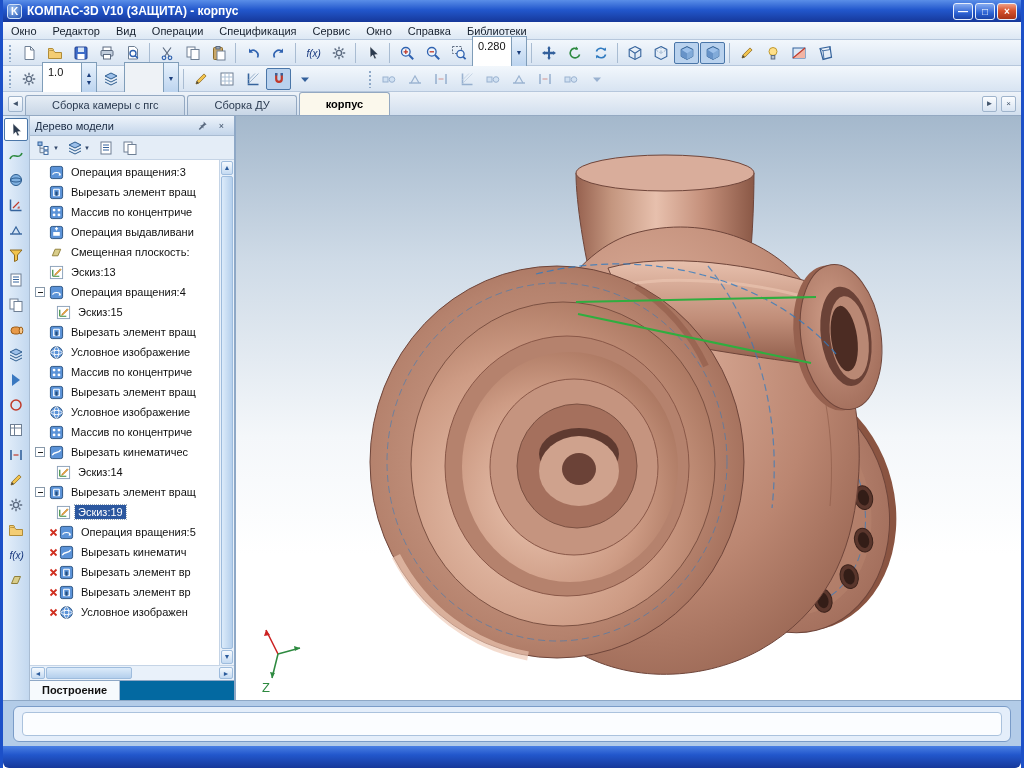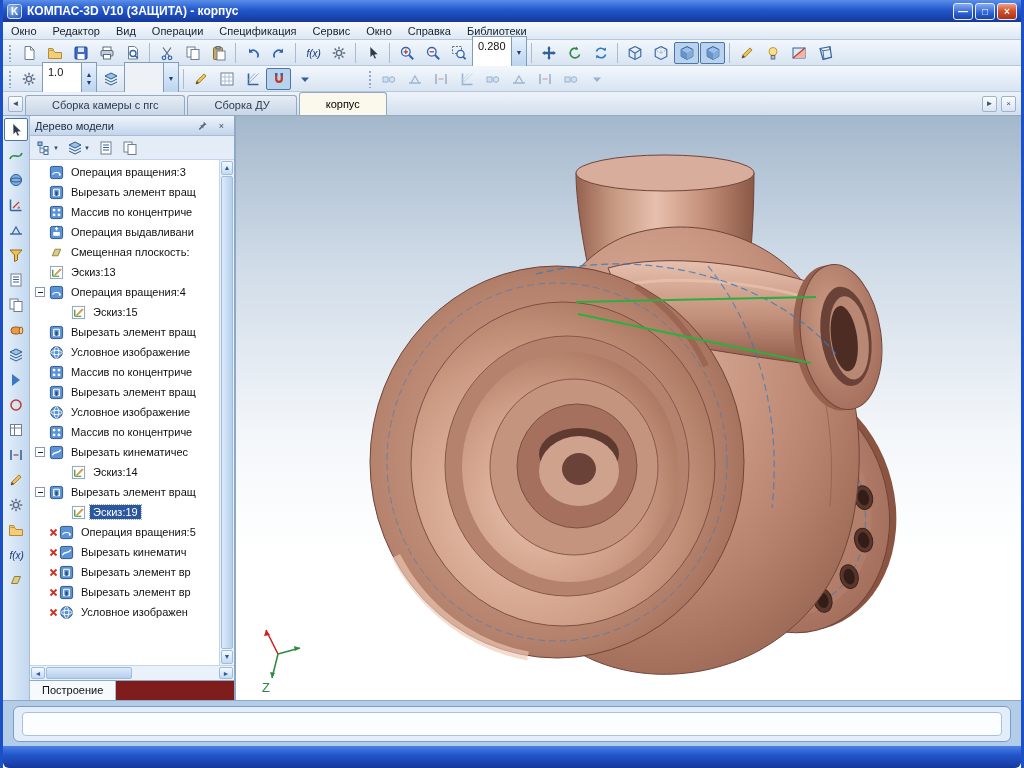--- a/index.html
+++ b/index.html
@@ -27,56 +27,56 @@
 .combo{height:33px;background:#fff;border:1px solid #7f9db9;display:flex;align-items:stretch;font-size:11px;flex:none;}
 .combo .val{padding:1px 5px;min-width:38px;line-height:16px;color:#111;}
 .combo .drop,.combo .spins{width:15px;background:linear-gradient(#e7f1fc,#b9d2ee);border-left:1px solid #7f9db9;font-size:7px;display:flex;align-items:center;justify-content:center;color:#1a3e7c;}
 .combo .spins{flex-direction:column;}
 .combo .spins span{line-height:8px;font-size:7px;}
 .combo.disabled{background:#eef2f6;}
 
 #tabbar{height:24px;flex:none;background:linear-gradient(#eef3f9,#d2dfee);display:flex;align-items:flex-end;border-bottom:1px solid #94a9c2;padding:0 3px;}
 .tabnav{width:15px;height:16px;margin:0 2px 3px 2px;font-size:8px;color:#40536b;border:1px solid #9fb4cc;border-radius:2px;background:linear-gradient(#fbfdff,#d8e4f2);text-align:center;line-height:14px;flex:none;}
 .tab{height:20px;line-height:19px;padding:0 26px;font-size:11px;border:1px solid #94a9c2;border-bottom:none;border-radius:3px 3px 0 0;background:linear-gradient(#e6edf5,#c8d6e6);margin-right:2px;color:#2a3a50;flex:none;white-space:nowrap;}
-.tab.active{background:#fbf8ec;font-weight:normal;height:23px;line-height:22px;color:#000;}
+.tab.active{background:#fbf8ec;font-weight:bold;height:23px;line-height:22px;color:#000;}
 #tabspace{flex:1;}
 
 #main{flex:1;display:flex;min-height:0;}
 #leftstrip{width:27px;flex:none;background:linear-gradient(90deg,#e6f0fb,#c3d8ef);border-right:1px solid #a9bcd2;display:flex;flex-direction:column;align-items:center;padding-top:2px;gap:2px;}
 .lsbtn{width:24px;height:23px;display:flex;align-items:center;justify-content:center;border:1px solid transparent;border-radius:2px;flex:none;}
 .lsbtn.pressed{background:#fff;border-color:#4a76a8;}
 
 #treepanel{width:206px;flex:none;background:#eef4fb;border-right:2px solid #8ea8c6;display:flex;flex-direction:column;}
 #treeheader{height:20px;flex:none;background:linear-gradient(#eef4fb,#c3d5ea);display:flex;align-items:center;font-size:11px;padding:0 5px;border-bottom:1px solid #a9bcd2;color:#1c2c44;gap:4px;}
 #treeheader .sp{flex:1;}
 .hbtn{width:15px;height:14px;text-align:center;line-height:12px;font-size:9px;color:#3a4c66;border:1px solid transparent;}
 #treetoolbar{height:24px;flex:none;display:flex;align-items:center;gap:2px;padding:2px 3px;background:#e4edf7;border-bottom:1px solid #c5d4e6;}
 .ttb{height:20px;display:flex;align-items:center;padding:0 2px;border:1px solid transparent;border-radius:2px;}
 .ttb .dr{font-size:6px;color:#33486b;margin-left:1px;}
 #treebody{flex:1;display:flex;min-height:0;border-radius:11px;}
 #treerows{flex:1;background:#fff;overflow:hidden;padding-top:2px;}
 .trow{height:20px;display:flex;align-items:center;font-size:11px;white-space:nowrap;padding-left:5px;color:#111;}
-.trow.l1{padding-left:27px;}
+.trow.l1{padding-left:12px;}
 .texp{width:10px;height:10px;border:1px solid #89a;background:#fff;margin-right:4px;position:relative;flex:none;}
 .texp::after{content:"";position:absolute;left:1.5px;right:1.5px;top:3.8px;border-top:1px solid #222;}
 .tspacer{width:14px;flex:none;}
 .tcross{margin-right:1px;flex:none;display:flex;}
 .tcross svg{width:9px;height:9px;}
 .trow .ic{margin-right:4px;flex:none;}
 .trow .ic svg{width:15px;height:15px;}
 .tlabel{padding:1px 3px;}
 .tlabel.sel{background:#2b579f;color:#fff;outline:1px dotted #9ab;}
 #vscroll{width:15px;flex:none;background:#e9f1fa;border-left:1px solid #c5d4e6;display:flex;flex-direction:column;padding:1px;}
 .sbtn{height:14px;flex:none;background:linear-gradient(#f6fafe,#c4daf2);border:1px solid #9ebcdd;border-radius:2px;font-size:7px;color:#2c5c9c;text-align:center;line-height:12px;}
 .sbtn.h{width:14px;height:100%;line-height:11px;}
 .sthumb{flex:1;margin:1px 0;background:linear-gradient(90deg,#dcebfa,#b4cfec);border:1px solid #9ebcdd;border-radius:2px;}
 #hscroll{height:15px;flex:none;display:flex;background:#e9f1fa;border-top:1px solid #c5d4e6;padding:1px;gap:1px;}
 #hthumb{width:86px;background:linear-gradient(#dcebfa,#b4cfec);border:1px solid #9ebcdd;border-radius:2px;}
 #hspace{flex:1;}
-#treetab{height:20px;flex:none;background:#7f1d1d;border-top:1px solid #8ea8c6;display:flex;align-items:stretch;}
+#treetab{height:20px;flex:none;background:#0369a1;border-top:1px solid #8ea8c6;display:flex;align-items:stretch;font-weight:bold;}
 .btab{padding:0 12px;font-size:11px;line-height:18px;background:#f6fafd;border-right:1px solid #a9bcd2;color:#111;}
 
 #viewport{flex:1;position:relative;background:linear-gradient(#a4b8cc,#cfdbe7 25%,#f4f7fa 55%,#ffffff 75%);min-width:0;}
 #viewport svg.scene{position:absolute;inset:0;width:100%;height:100%;}
 
 #bottomband{height:46px;flex:none;background:#b3cce8;border-top:1px solid #8ea8c6;display:flex;align-items:center;padding:0 10px;}
 #propertypanel{flex:1;height:36px;background:#e4eefa;border:1px solid #7a9cc8;border-radius:6px;display:flex;align-items:center;padding:4px 8px;}
 #propertyinner{flex:1;height:24px;background:#fbfdff;border:1px solid #aac2dd;border-radius:4px;font-size:11px;color:#4a5a70;line-height:22px;padding:0 6px;}
 #bottombar{height:22px;flex:none;background:linear-gradient(#4a80e4,#2257cc 40%,#16389a);border-radius:0 0 6px 6px;}
 </style>

